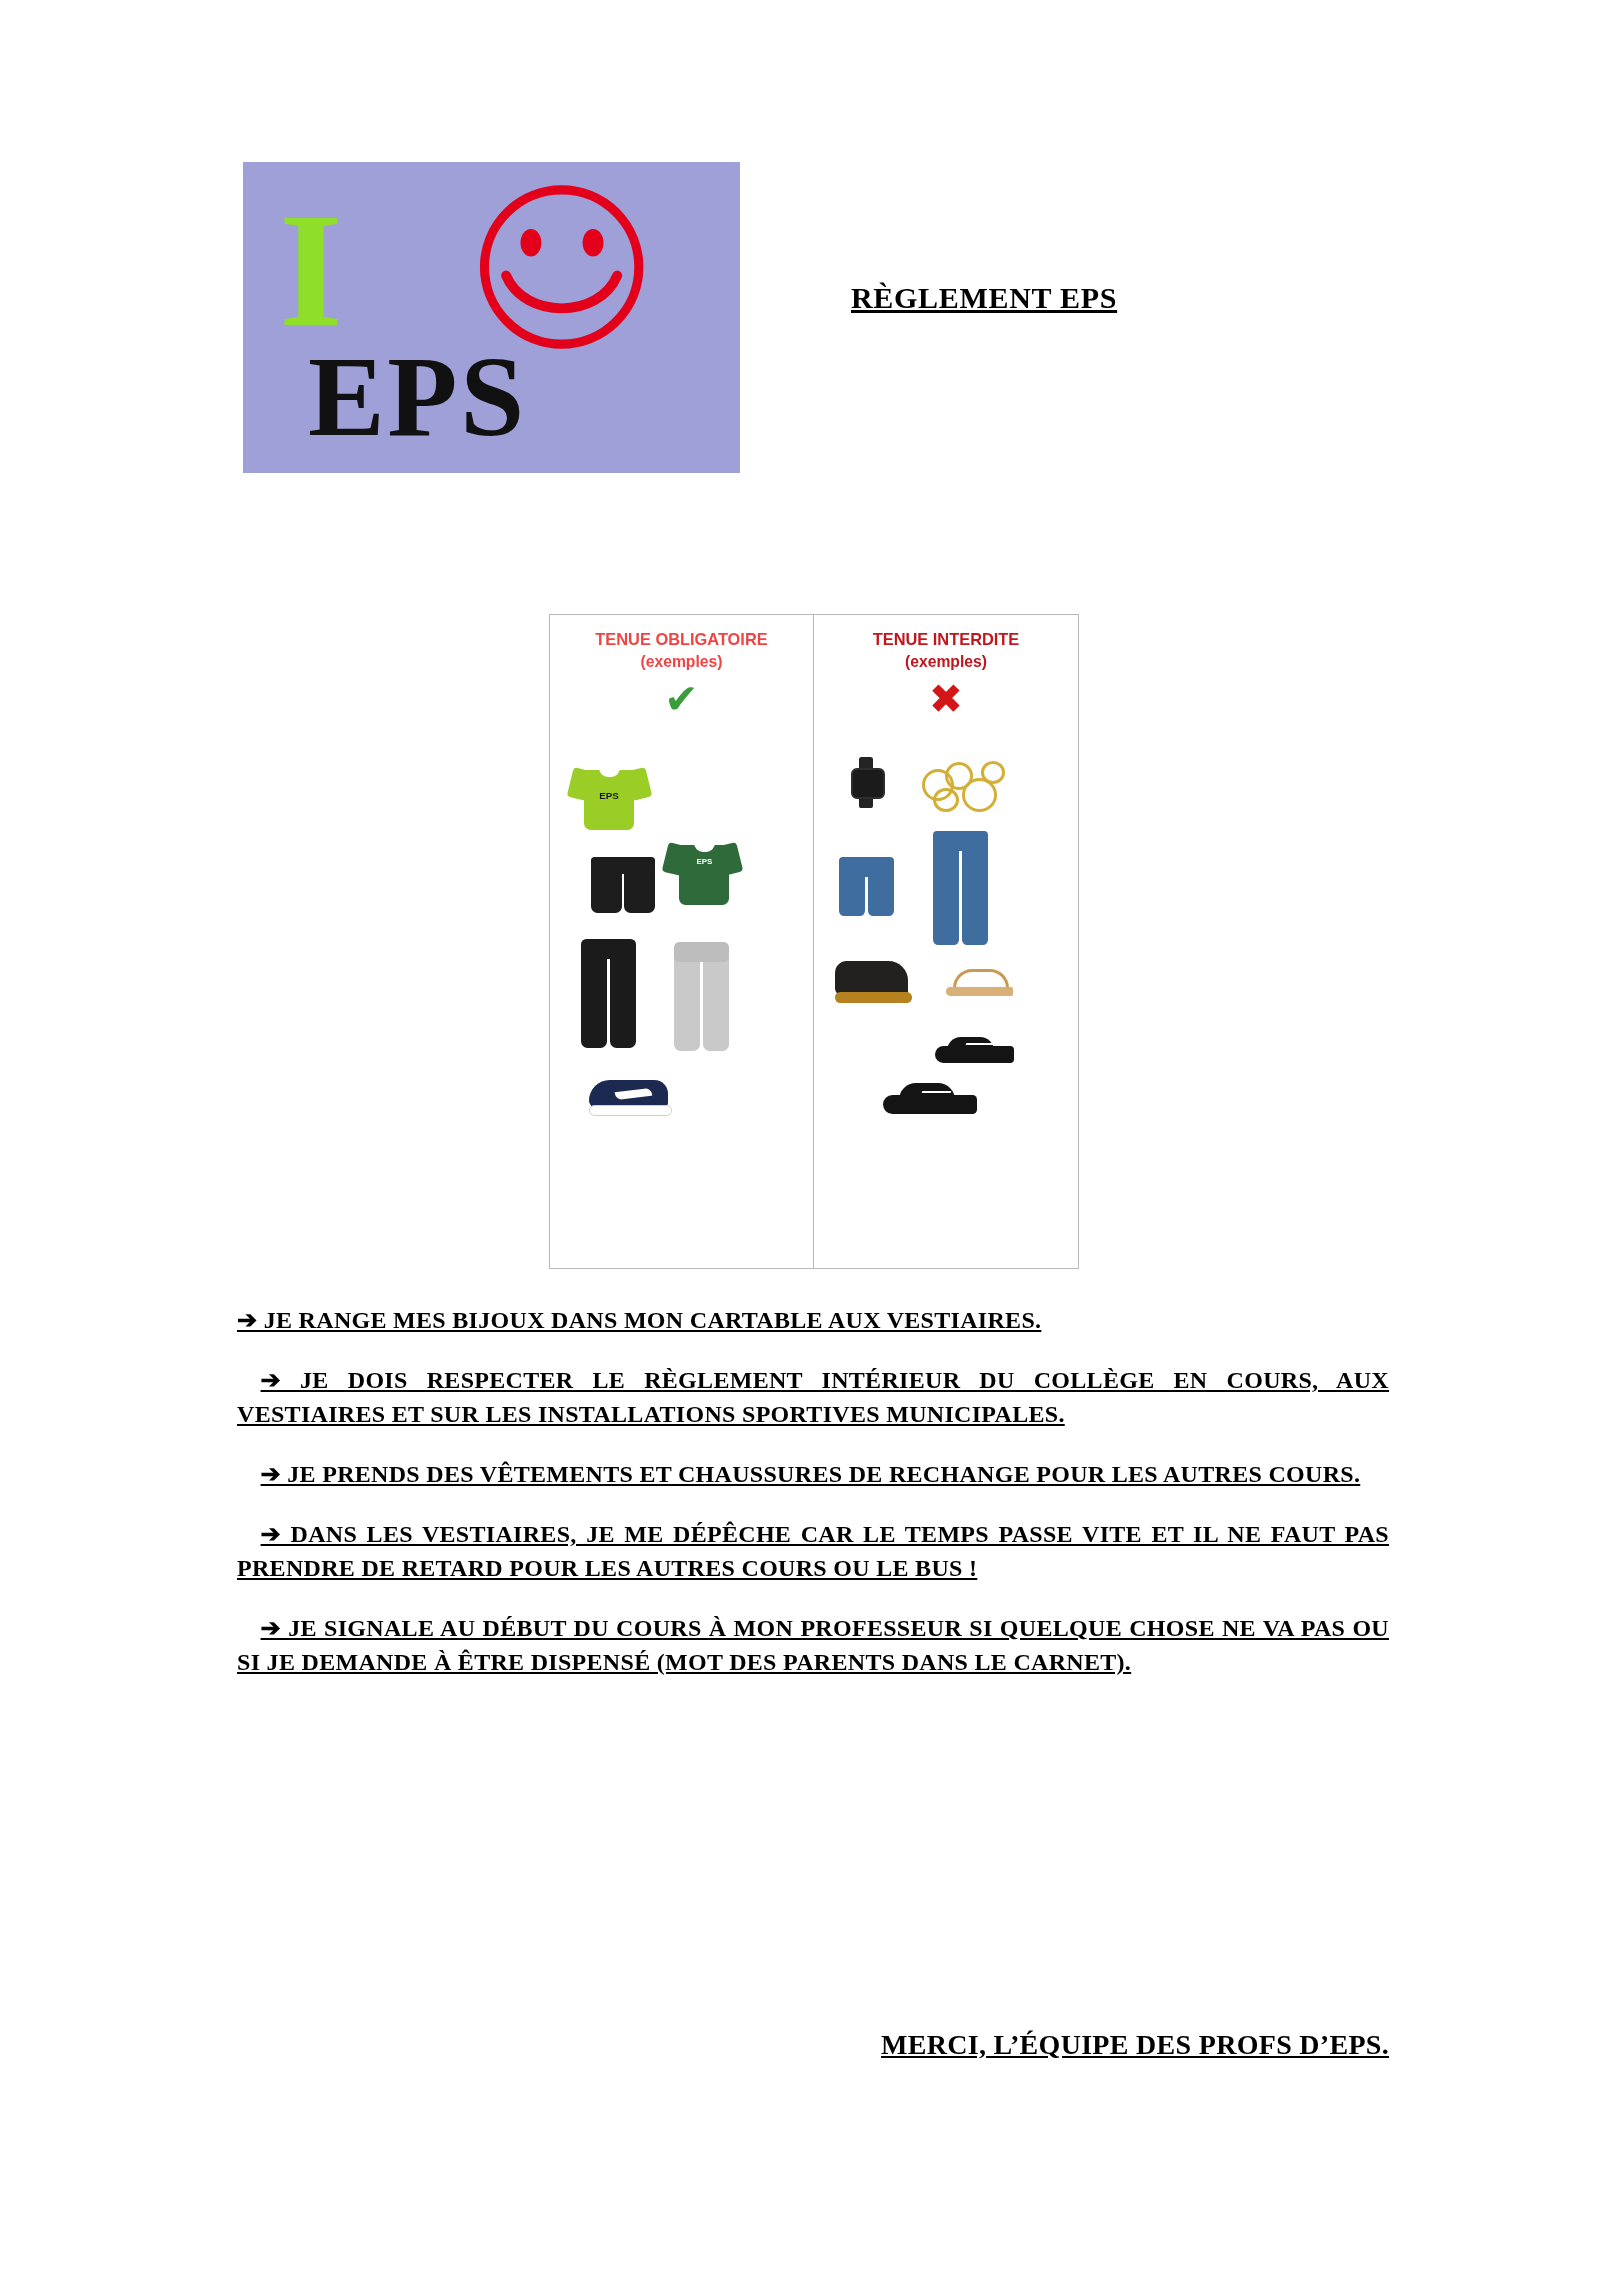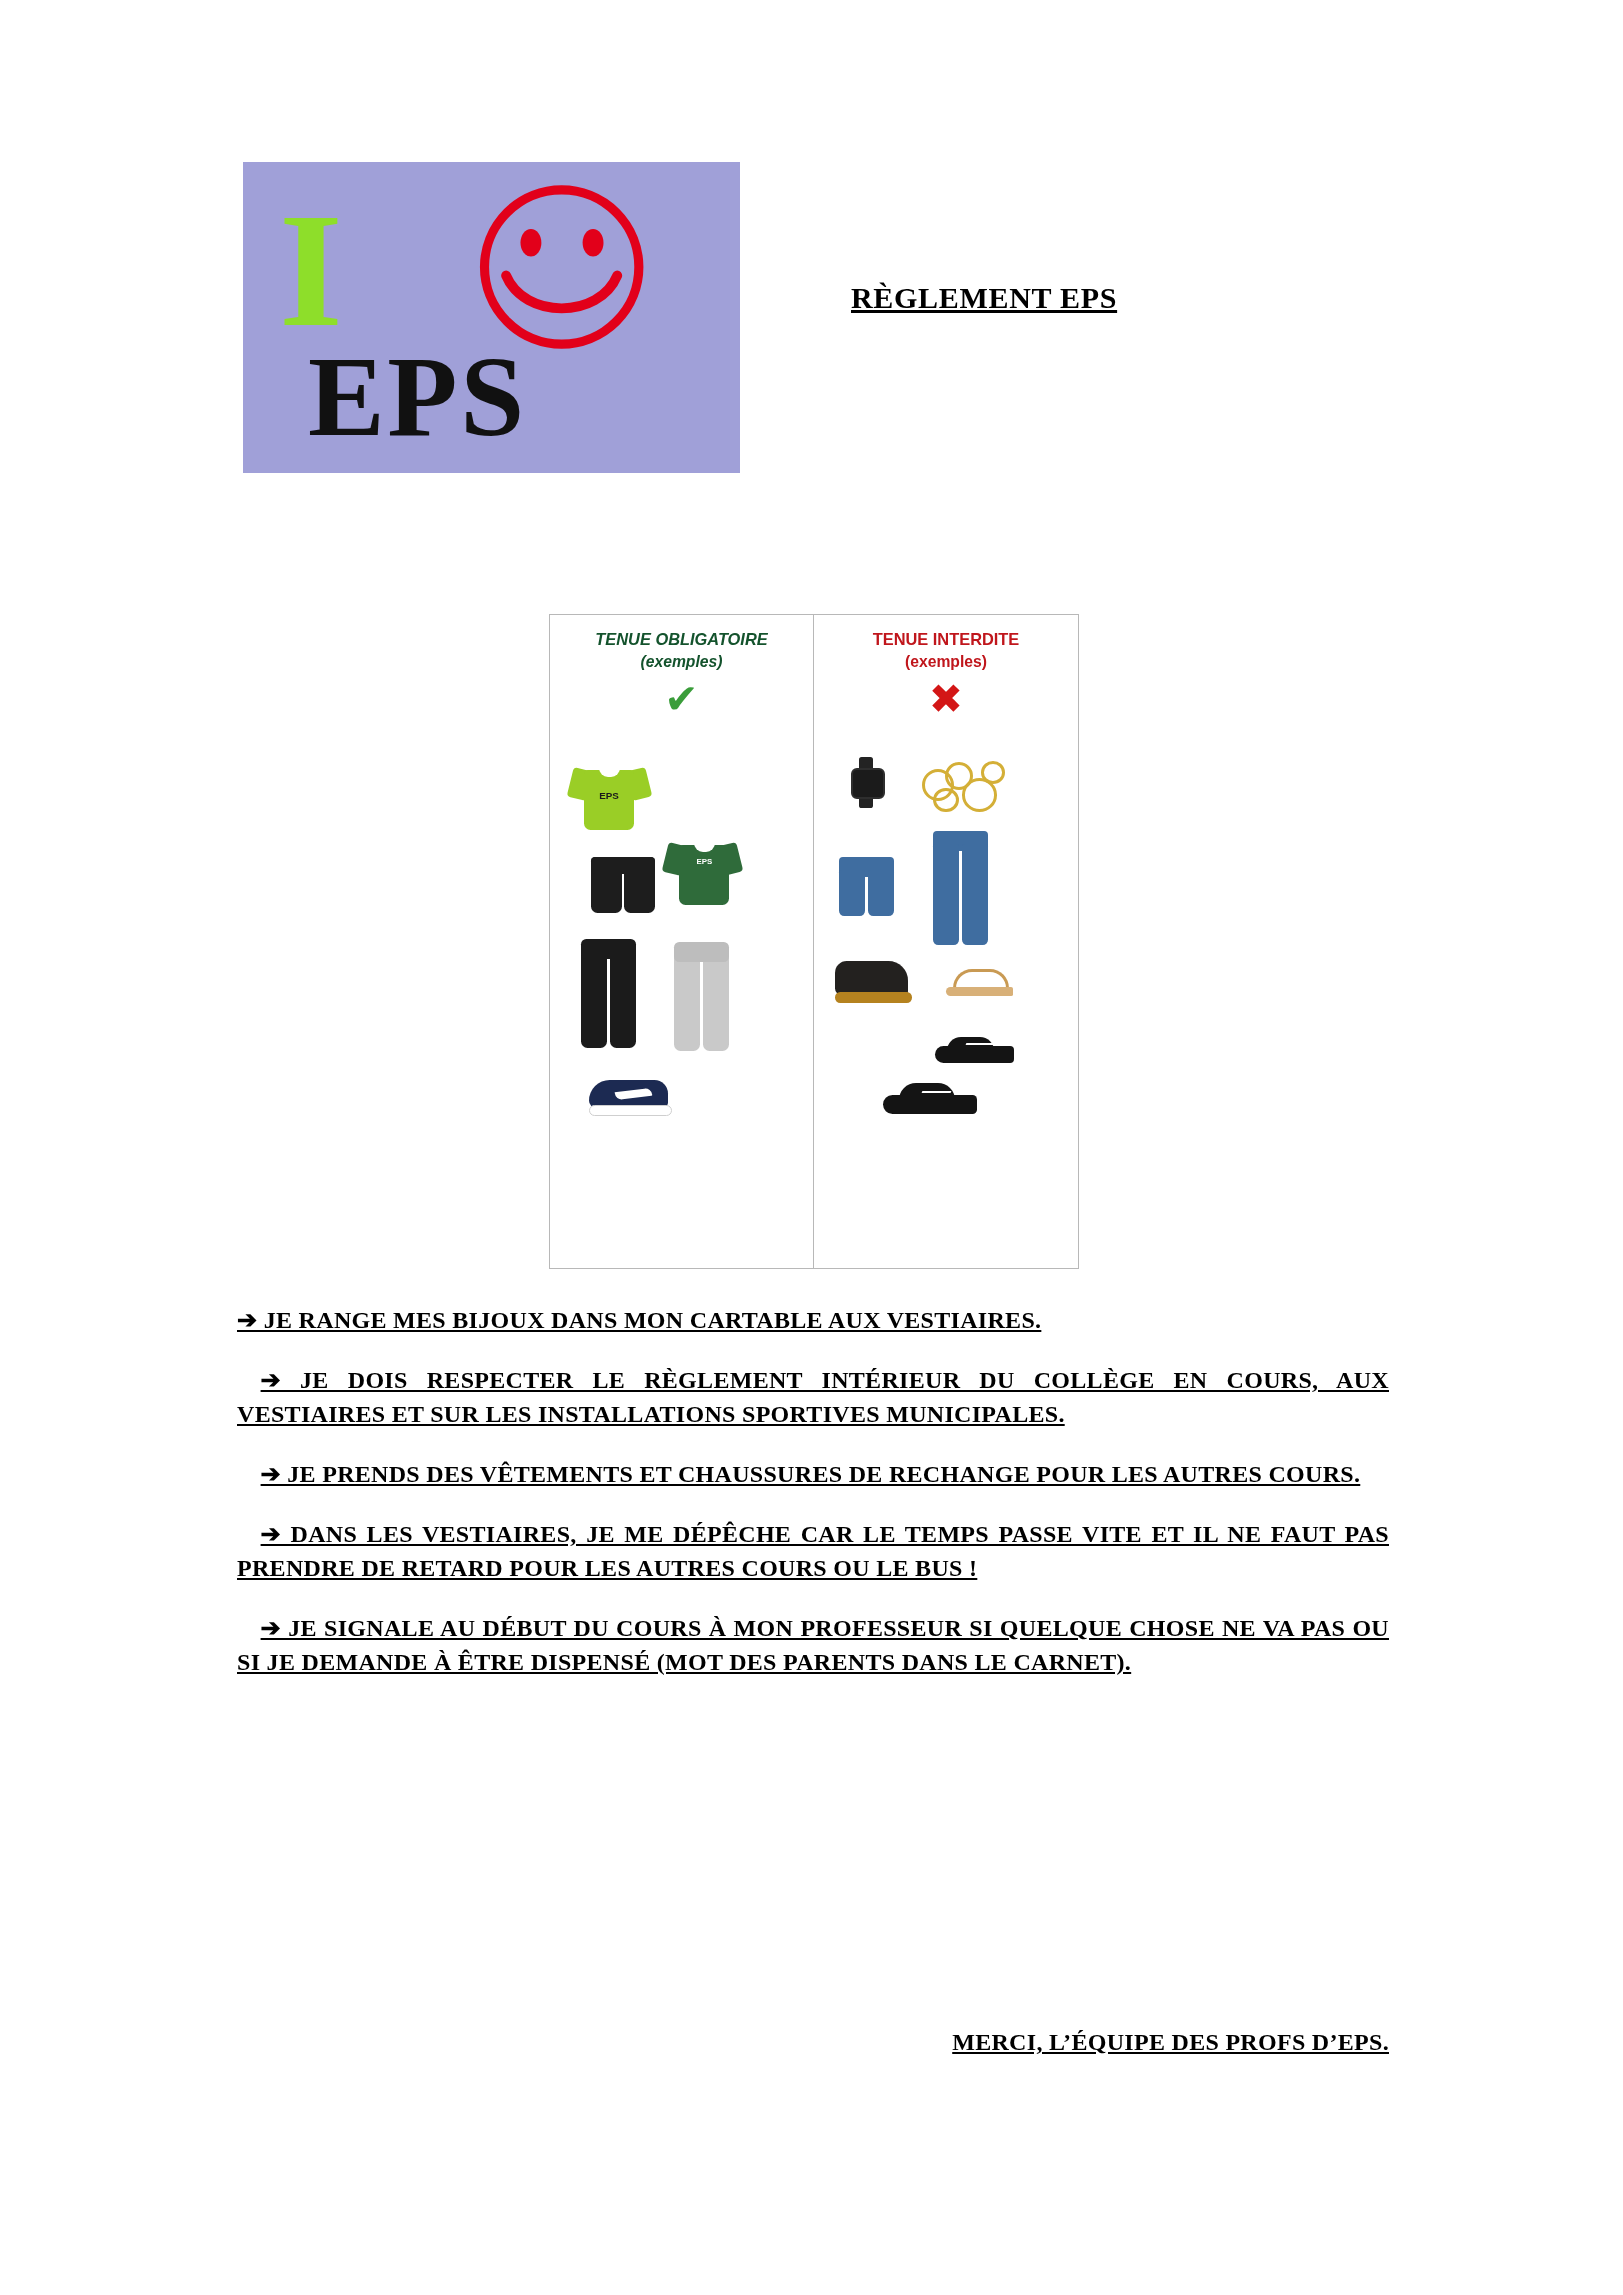--- a/index.html
+++ b/index.html
@@ -121,21 +121,21 @@
   }
   .tenue-col.left { border-right: 1.3px solid #b8b8b8; }
   .col-head {
     text-align: center;
     padding-top: 14.4px;
     font-family: "Liberation Sans", sans-serif;
     font-weight: bold;
     font-size: 16.4px;
     line-height: 21.6px;
   }
-  .col-head.ok { color: #14532d; font-style: italic; }
+  .col-head.ok { color: #ef4444; }
   .col-head.no { color: #c0161c; }
   .col-head .sub { font-size: 15.7px; }
   .mark {
     text-align: center;
     font-size: 41px;
     line-height: 46px;
     margin-top: 3.9px;
     font-family: "DejaVu Sans", sans-serif;
   }
   .mark.ok { color: #3a9d3a; }
@@ -223,21 +223,21 @@
 
   
   .footer {
     position: absolute;
     left: 237px;
     top: 2029px;
     width: 1152px;
     text-align: right;
     font-family: "Liberation Serif", serif;
     font-weight: bold;
-    font-size: 24px;
+    font-size: 28px;
     letter-spacing: 0.3px;
   }
   .footer span { text-decoration: underline; }
 </style>
 </head>
 <body>
 
 <div class="page">
 
   <div class="header">

